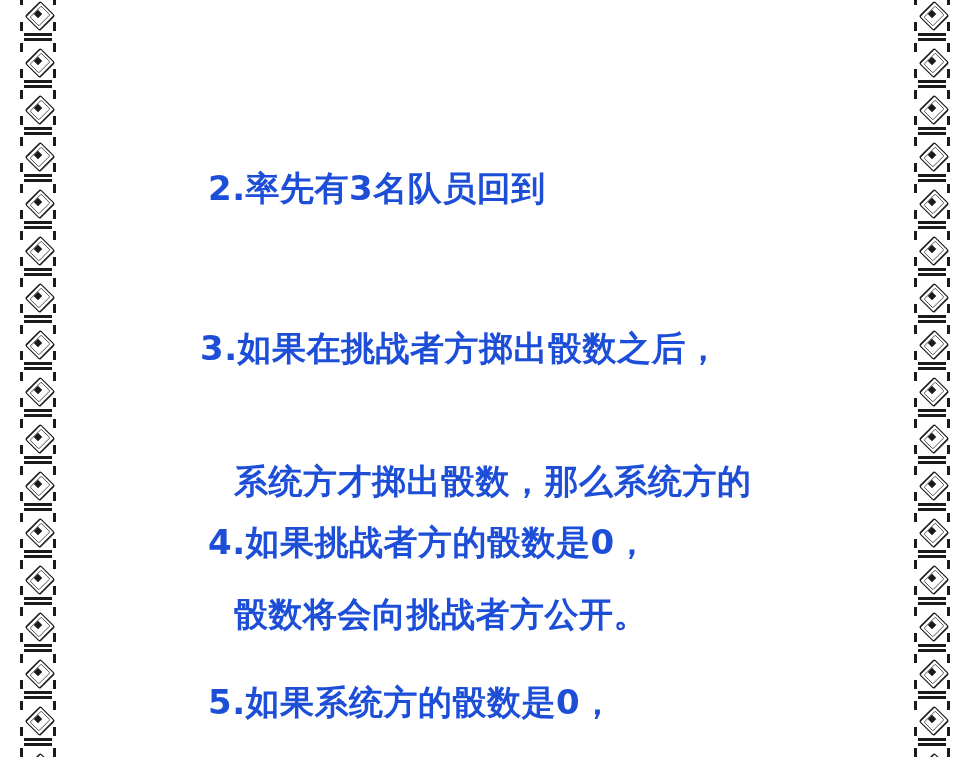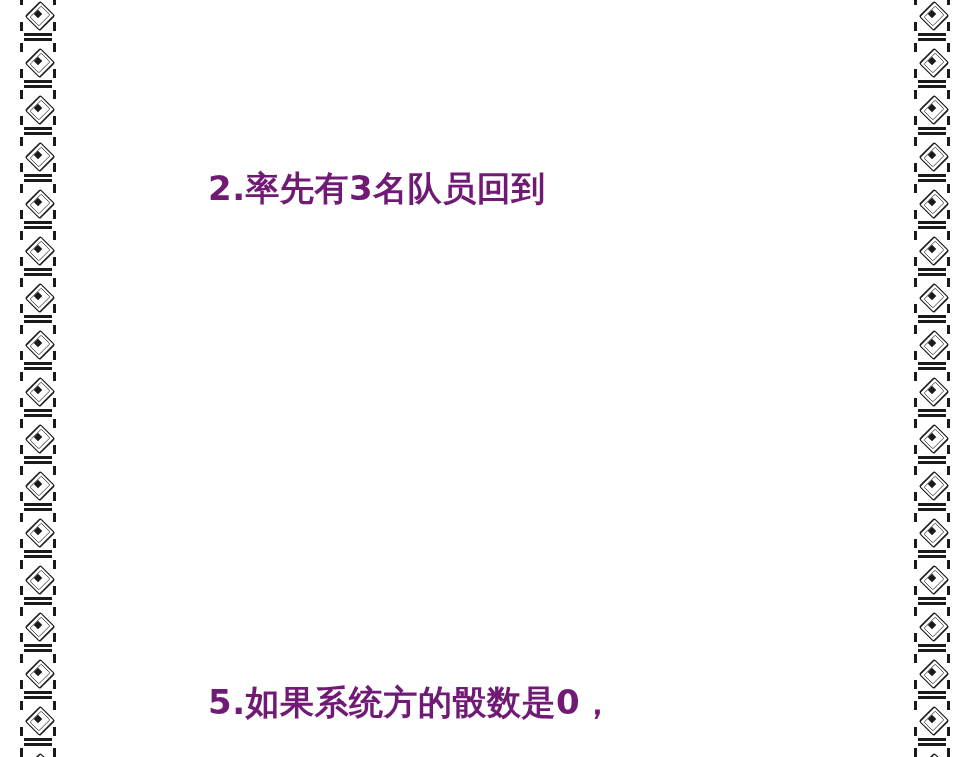--- a/index.html
+++ b/index.html
@@ -99,21 +99,21 @@
   }
   .orn-unit .dot.c { top: 50%; margin-top: -3px; }
 
   
   .content {
     position: absolute;
     left: 180px;
     top: 0;
     width: 700px;
     height: 573px;
-    color: #701a75;
+    color: #1d4ed8;
   }
   .rule {
     display: block;
     font-size: 34px;
     line-height: 1.30;
     letter-spacing: 0.5px;
     font-weight: 600;
     white-space: pre;
     font-family: "DejaVu Sans", "Liberation Sans", sans-serif;
   }
@@ -479,23 +479,27 @@
 
     <div class="rule" id="rule-0">
       
     </div>
 
     <div class="rule" id="rule-1">
       <span class="ln"><span>2.</span><span>率先有3名队员回到</span></span>
     </div>
 
     <div class="rule" id="rule-2">
+      <span class="ln"><span>3.</span><span>如果在挑战者方掷出骰数之后，</span></span>
+      <span class="ln indent">系统方才掷出骰数，那么系统方的</span>
+      <span class="ln indent">骰数将会向挑战者方公开。</span>
     </div>
 
     <div class="rule" id="rule-3">
+      <span class="ln"><span>4.</span><span>如果挑战者方的骰数是0，</span></span>
     </div>
 
     <div class="rule" id="rule-4">
       <span class="ln"><span>5.</span><span>如果系统方的骰数是0，</span></span>
       
       
     </div>
 
   </div>
 </div>

